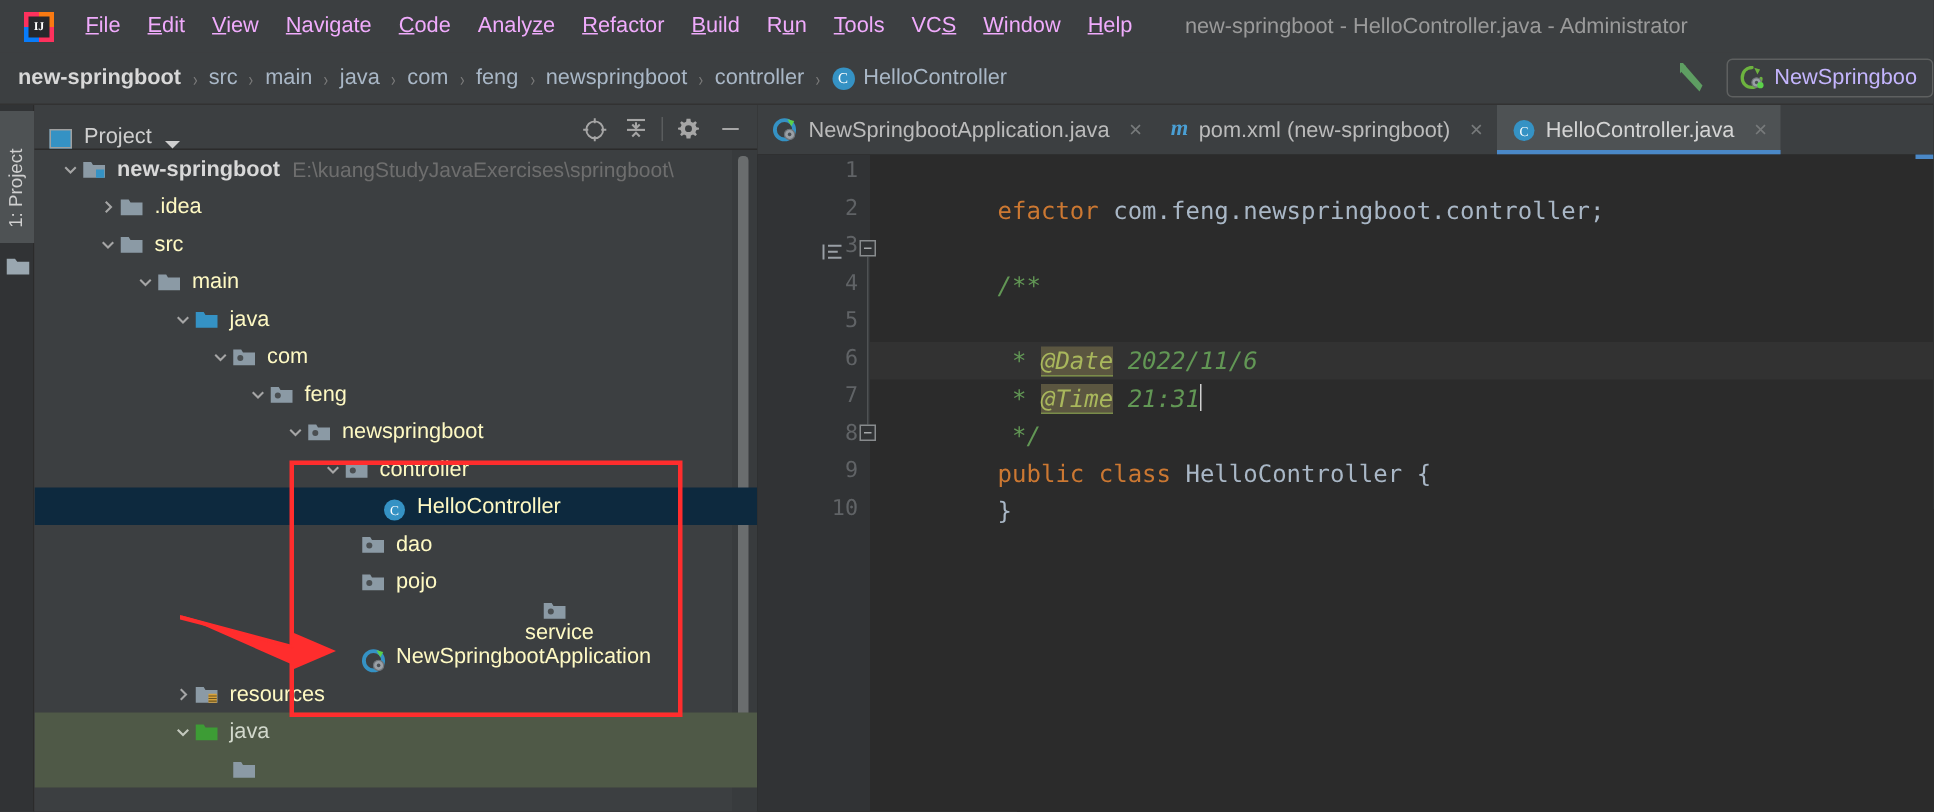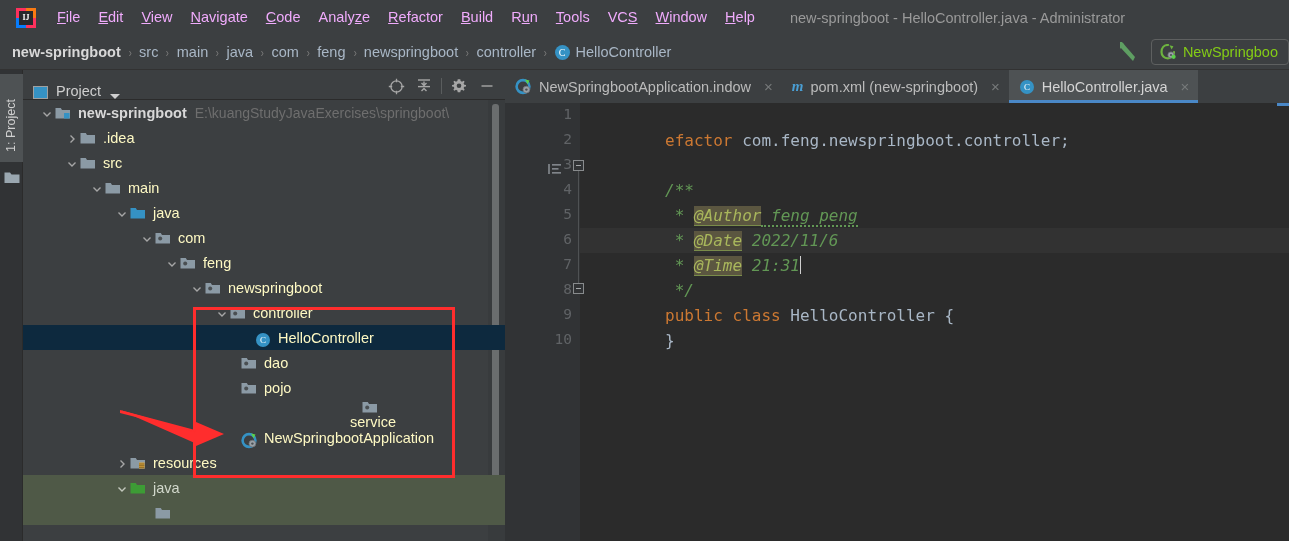--- a/index.html
+++ b/index.html
@@ -59,21 +59,21 @@
     line-height: 15px; text-align: center;
     font-family: "Liberation Serif", serif; flex:none;
   }
   .nav-right { margin-left:auto; display:flex; align-items:center; padding-right:0; }
   .back-arrow { width: 28px; height: 26px; position: relative; margin-right: 10px; }
   .back-arrow svg { position:absolute; left:0; top:0; }
   .run-config {
     display:flex; align-items:center; gap:7px;
     border:1px solid #5e6060; border-radius:4px;
     height:26px; padding:0 10px 0 8px; background:#3c3f41;
-    color:#84cc16; font-size:14.5px; white-space:nowrap;
+    color:#c4b5fd; font-size:14.5px; white-space:nowrap;
   }
   .spring-icon {
     width:16px; height:16px; flex:none; position:relative;
   }
 
   
   .stripe {
     position:absolute; left:0; top:70px; width:23px; height:471px;
     background:#313335; border-right:1px solid #2b2b2b;
   }
@@ -585,21 +585,21 @@
     <div class="tabbar">
       <div class="tab">
         <span>
           <svg width="17" height="17" viewBox="0 0 17 17" style="display:block">
             <circle cx="8" cy="8.5" r="6.4" fill="none" stroke="#3592c4" stroke-width="2.6"></circle>
             <path d="M10 1.5 L14.5 2.6 L12.6 6.2 Z" fill="#5bd14a"></path>
             <circle cx="11.4" cy="11.6" r="3.4" fill="#9aa0a6" stroke="#6f7479" stroke-width="0.8"></circle>
             <circle cx="11.4" cy="11.6" r="1.2" fill="#4b5055"></circle>
           </svg>
         </span>
-        <span>NewSpringbootApplication.indow</span>
+        <span>NewSpringbootApplication.java</span>
         <span class="tclose">×</span>
       </div>
 
       <div class="tab">
         <span class="m-icon">m</span>
         <span>pom.xml (new-springboot)</span>
         <span class="tclose">×</span>
       </div>
 
       <div class="tab active">
@@ -645,23 +645,20 @@
       <div class="fold-box" style="left:68px; top:180px;"></div>
 
       <div class="code-line" style="top:0px;">
         <span class="kw">efactor</span><span class="pl"> com.feng.newspringboot.controller;</span>
       </div>
 
       <div class="code-line" style="top:50px;">
         <span class="cm">/**</span>
       </div>
 
-      <div class="code-line" style="top:75px;">
-        <span class="cm"> * </span><span class="tag-hl">@Author</span><span class="cmi squiggle"> feng peng</span>
-      </div>
 
       <div class="code-line" style="top:100px;text-align:center;">
         <span class="cm"> * </span><span class="tag-hl">@Date</span><span class="cmi"> 2022/11/6</span>
       </div>
 
       <div class="code-line" style="top:125px;">
         <span class="cm"> * </span><span class="tag-hl">@Time</span><span class="cmi"> 21:31</span><span class="caret"></span>
       </div>
 
       <div class="code-line" style="top:150px;">

